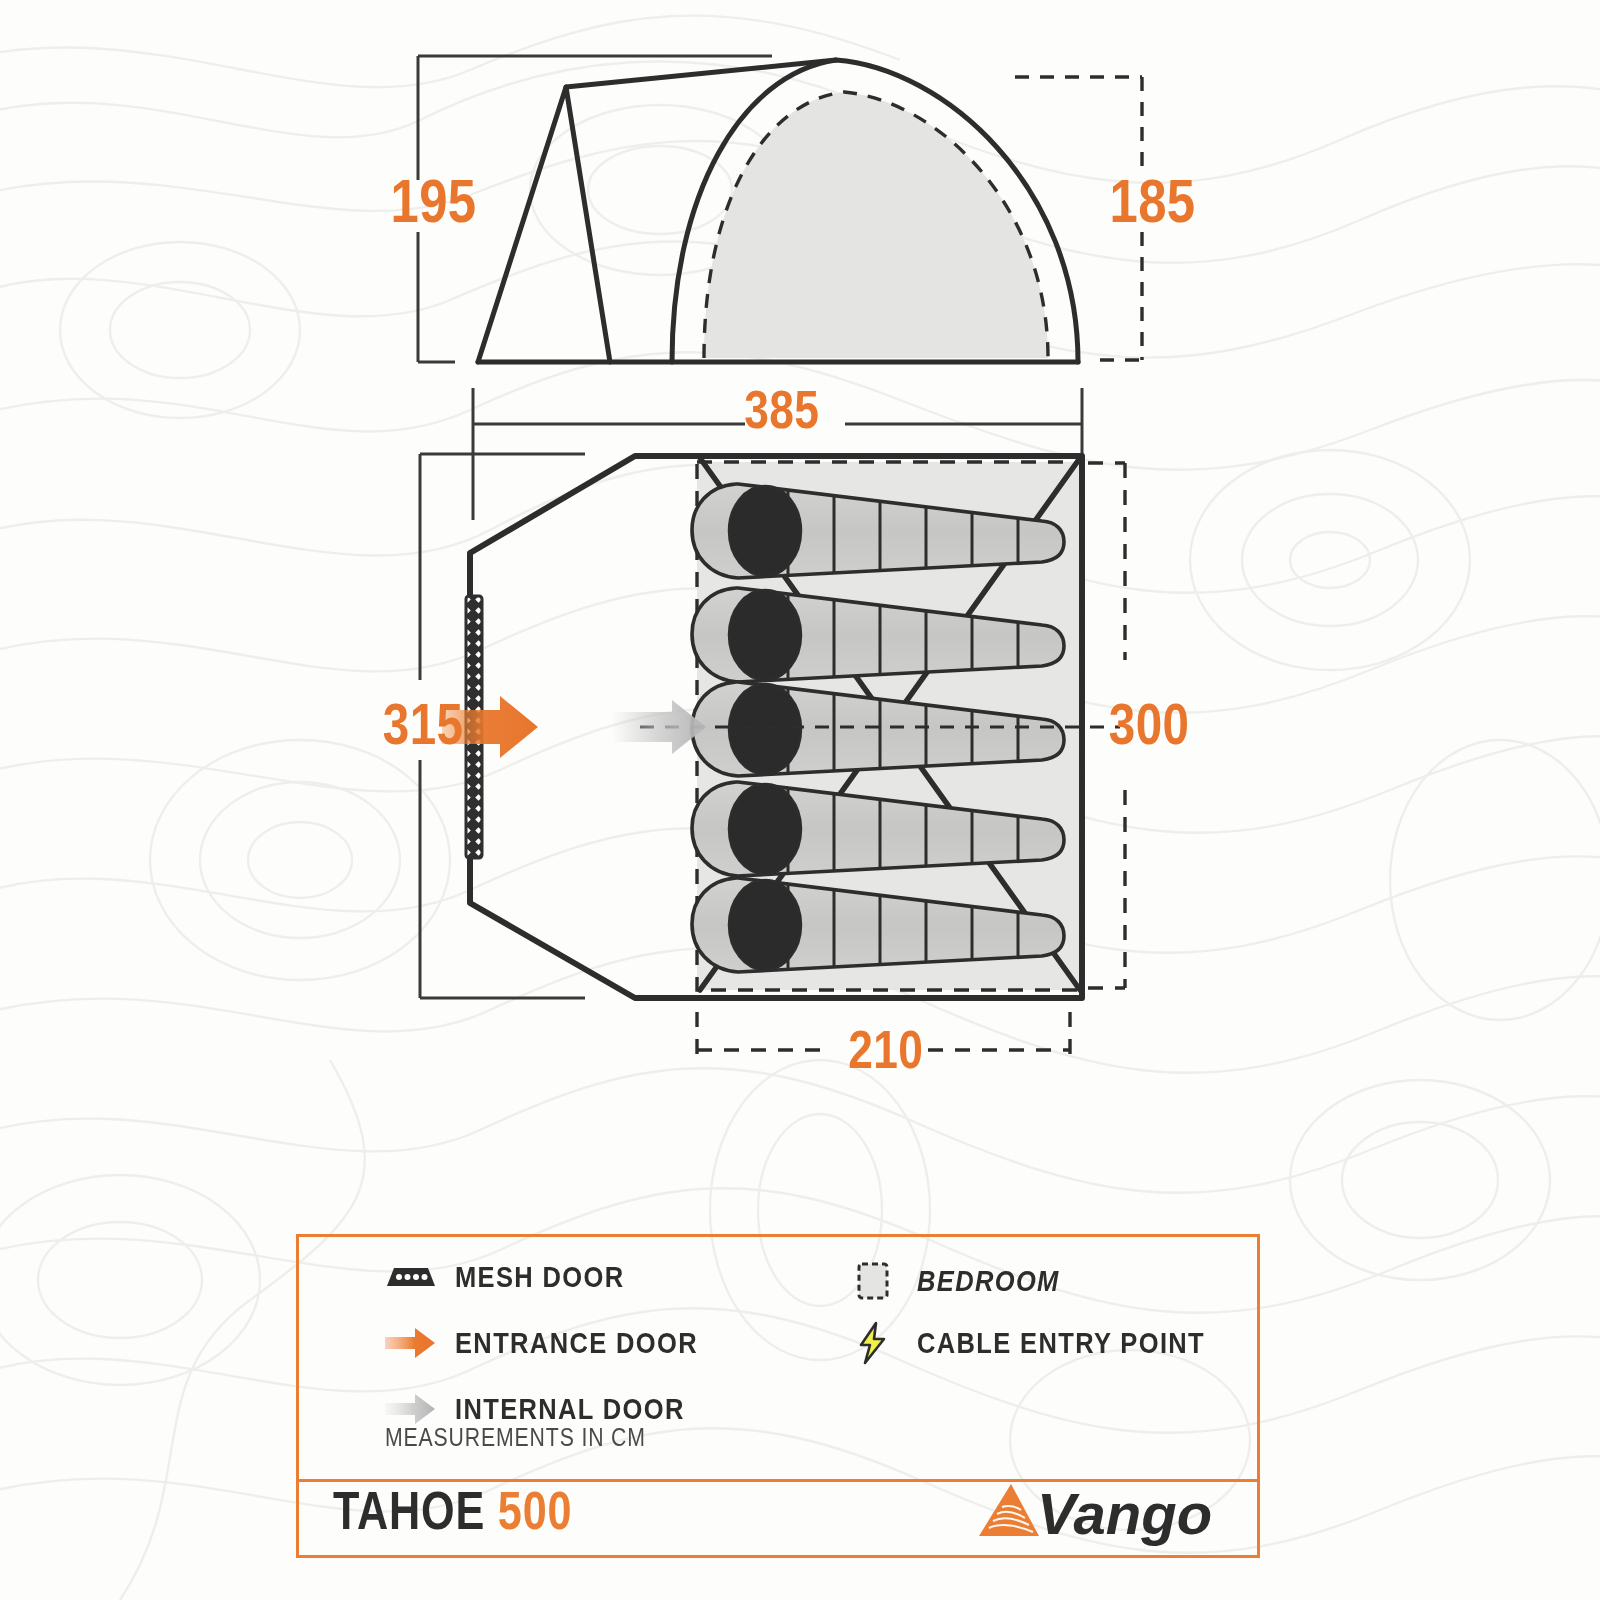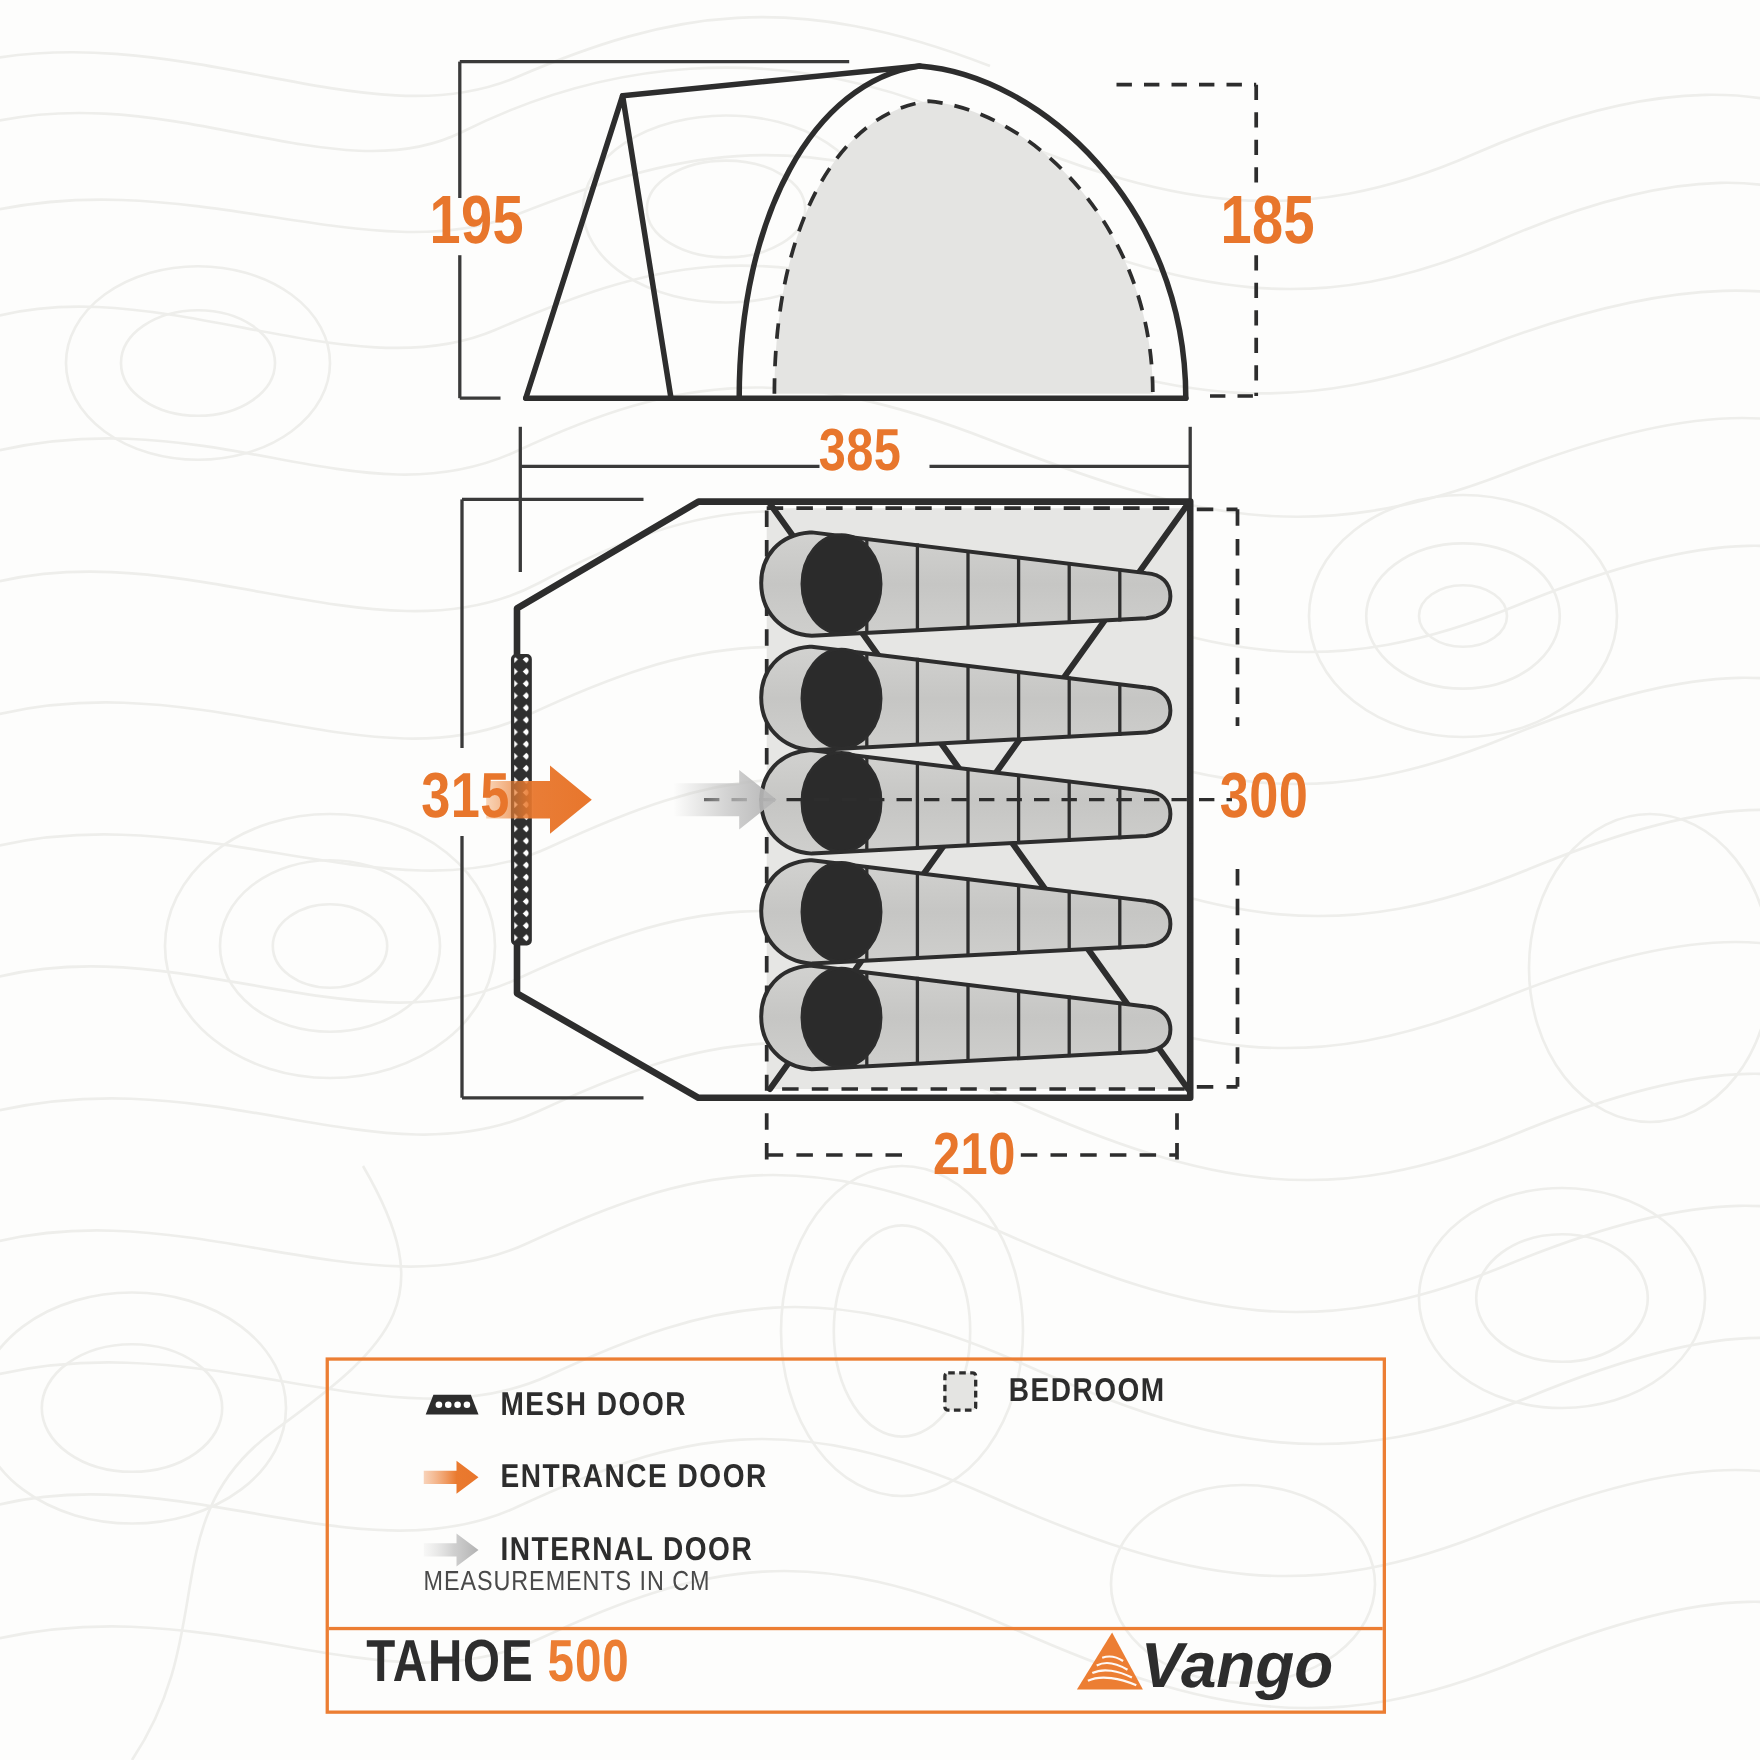--- a/index.html
+++ b/index.html
@@ -423,29 +423,37 @@
                 <stop offset="0%" stop-color="#f3a772" stop-opacity="0.5"></stop>
                 <stop offset="60%" stop-color="#ea7a2f"></stop>
                 <stop offset="100%" stop-color="#e8762c"></stop>
               </linearGradient>
             </defs>
           </svg>
         </span>
         <span class="legend-text">ENTRANCE DOOR</span>
       </div>
 
-      <div class="legend-item" style="left:548px; top:8px;">
+      <div class="legend-item" style="left:548px; top:24px;font-style:italic;">
         <span class="legend-icon">
           <svg width="34" height="40" viewBox="0 0 34 40" xmlns="http://www.w3.org/2000/svg">
             <rect x="3" y="3" width="28" height="34" rx="3" fill="#e4e4e2" stroke="#2d2d2d" stroke-width="3" stroke-dasharray="6 4"></rect>
           </svg>
         </span>
         <span class="legend-text">BEDROOM</span>
       </div>
 
+      <div class="legend-item" style="left:548px; top:86px;">
+        <span class="legend-icon">
+          <svg width="34" height="44" viewBox="0 0 34 44" xmlns="http://www.w3.org/2000/svg">
+            <path d="M20 2 L 5 24 L 14 24 L 9 42 L 28 18 L 18 18 Z" fill="#eff04a" stroke="#2d2d2d" stroke-width="2.6" stroke-linejoin="round"></path>
+          </svg>
+        </span>
+        <span class="legend-text">CABLE ENTRY POINT</span>
+      </div>
 
       <div id="measure-note">MEASUREMENTS IN CM</div>
     </div>
 
     <div id="legend-divider"></div>
 
     <div id="title-row">
       <div id="model-title">
         <span id="model-name">TAHOE</span><span>&nbsp;</span><span id="model-number">500</span>
       </div>

